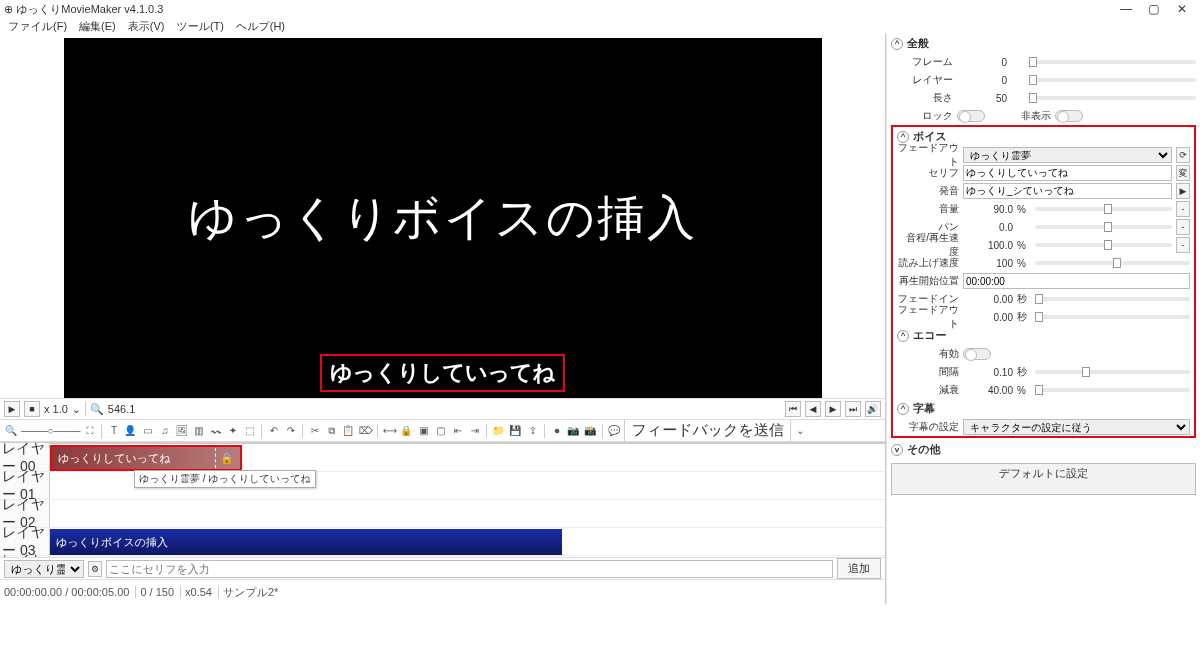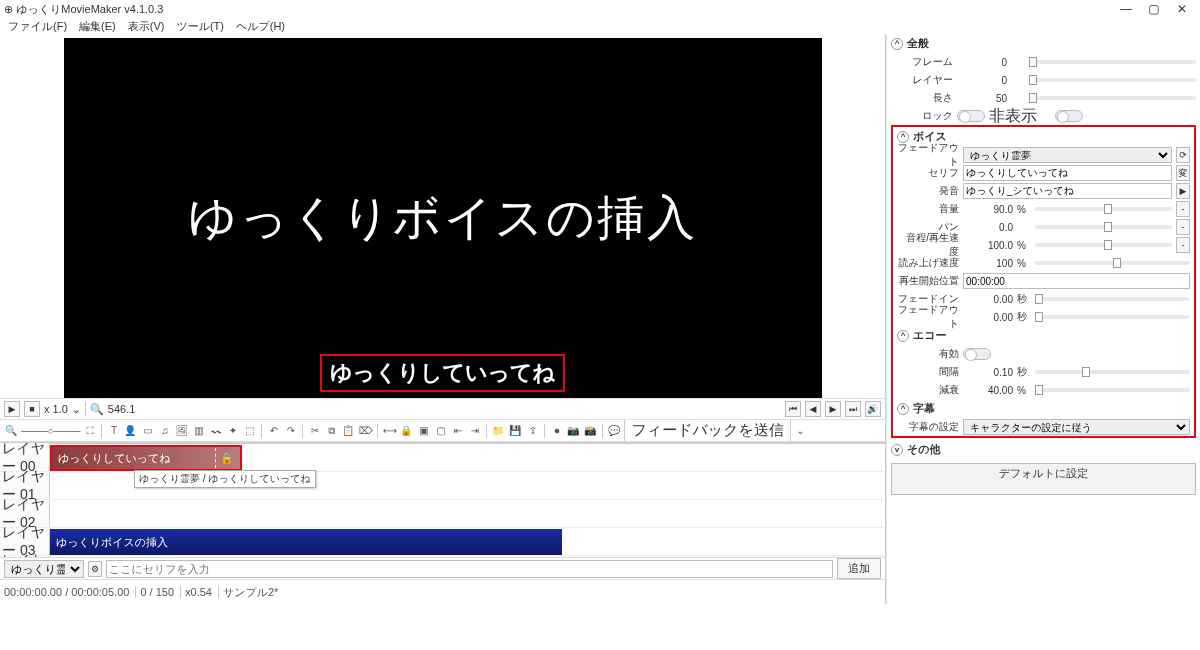--- a/index.html
+++ b/index.html
@@ -68,21 +68,21 @@
 .prop { display: flex; align-items: center; height: 18px; padding: 0 4px; gap: 4px; }
 .prop .lbl { width: 62px; text-align: right; font-size: 10px; color: #333; }
 .prop .val { width: 50px; text-align: right; font-size: 10px; }
 .prop .unit { width: 14px; font-size: 10px; }
 .prop .slider { flex: 1; height: 4px; background: #e8e8e8; position: relative; border-radius: 2px; }
 .prop .slider .thumb { position: absolute; top: -3px; width: 8px; height: 10px; background: #fff; border: 1px solid #999; }
 .prop .toggle { width: 28px; height: 12px; border: 1px solid #bbb; border-radius: 7px; position: relative; background: #eee; }
 .prop .toggle::after { content:""; position: absolute; left: 1px; top: 0px; width: 10px; height: 10px; border-radius: 50%; background: #fff; border: 1px solid #bbb; }
 .prop input[type=text], .prop select { flex: 1; height: 16px; border: 1px solid #bbb; font-size: 10px; padding: 0 2px; }
 .voice-hl { border: 2px solid #e30613; margin: 0 4px 2px 4px; }
-.prop.half .lbl2 { width: 62px; font-size: 16px; }
+.prop.half .lbl2 { width: 62px; text-align: right; font-size: 10px; }
 .default-btn { margin: 4px; height: 32px; border: 1px solid #bbb; background: #f2f2f2; text-align: center; line-height: 18px; font-size: 11px; }
 .mini { width: 14px; height: 16px; border: 1px solid #bbb; background: #f5f5f5; font-size: 9px; display: inline-flex; align-items: center; justify-content: center; }
 </style>
 </head>
 <body>
 
 <div class="titlebar">
   <span>⊕</span>&nbsp;
   <span>ゆっくりMovieMaker v4.1.0.3</span>
   <div class="spacer"></div>

